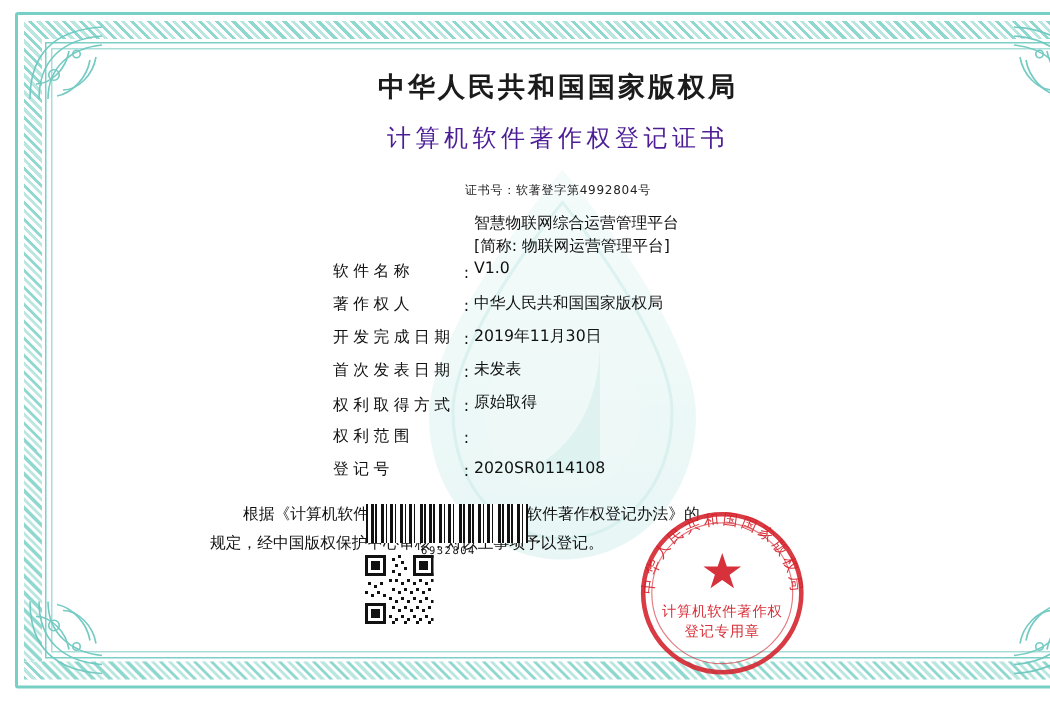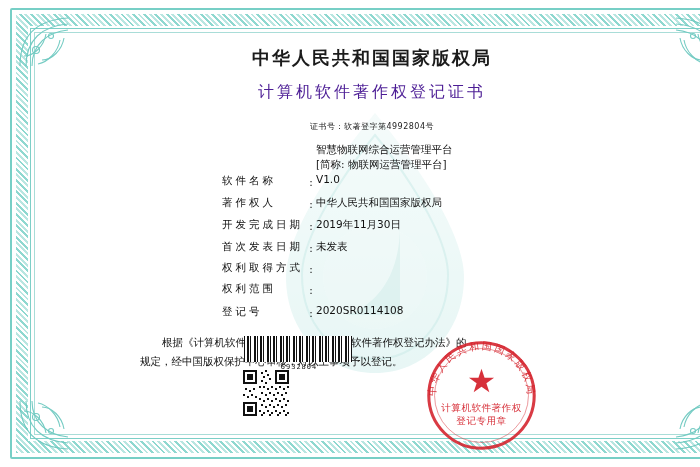--- a/index.html
+++ b/index.html
@@ -358,20 +358,23 @@
         <div class="field-label">首次发表日期</div>
         <div class="field-colon">:</div>
         <div class="field-value">
           <span class="line">未发表</span>
         </div>
       </div>
 
       <div class="field-row">
         <div class="field-label">权利取得方式</div>
         <div class="field-colon">:</div>
+        <div class="field-value">
+          <span class="line">原始取得</span>
+        </div>
       </div>
 
       <div class="field-row">
         <div class="field-label">权利范围</div>
         <div class="field-colon">:</div>
       </div>
 
       <div class="field-row">
         <div class="field-label">登记号</div>
         <div class="field-colon">:</div>

